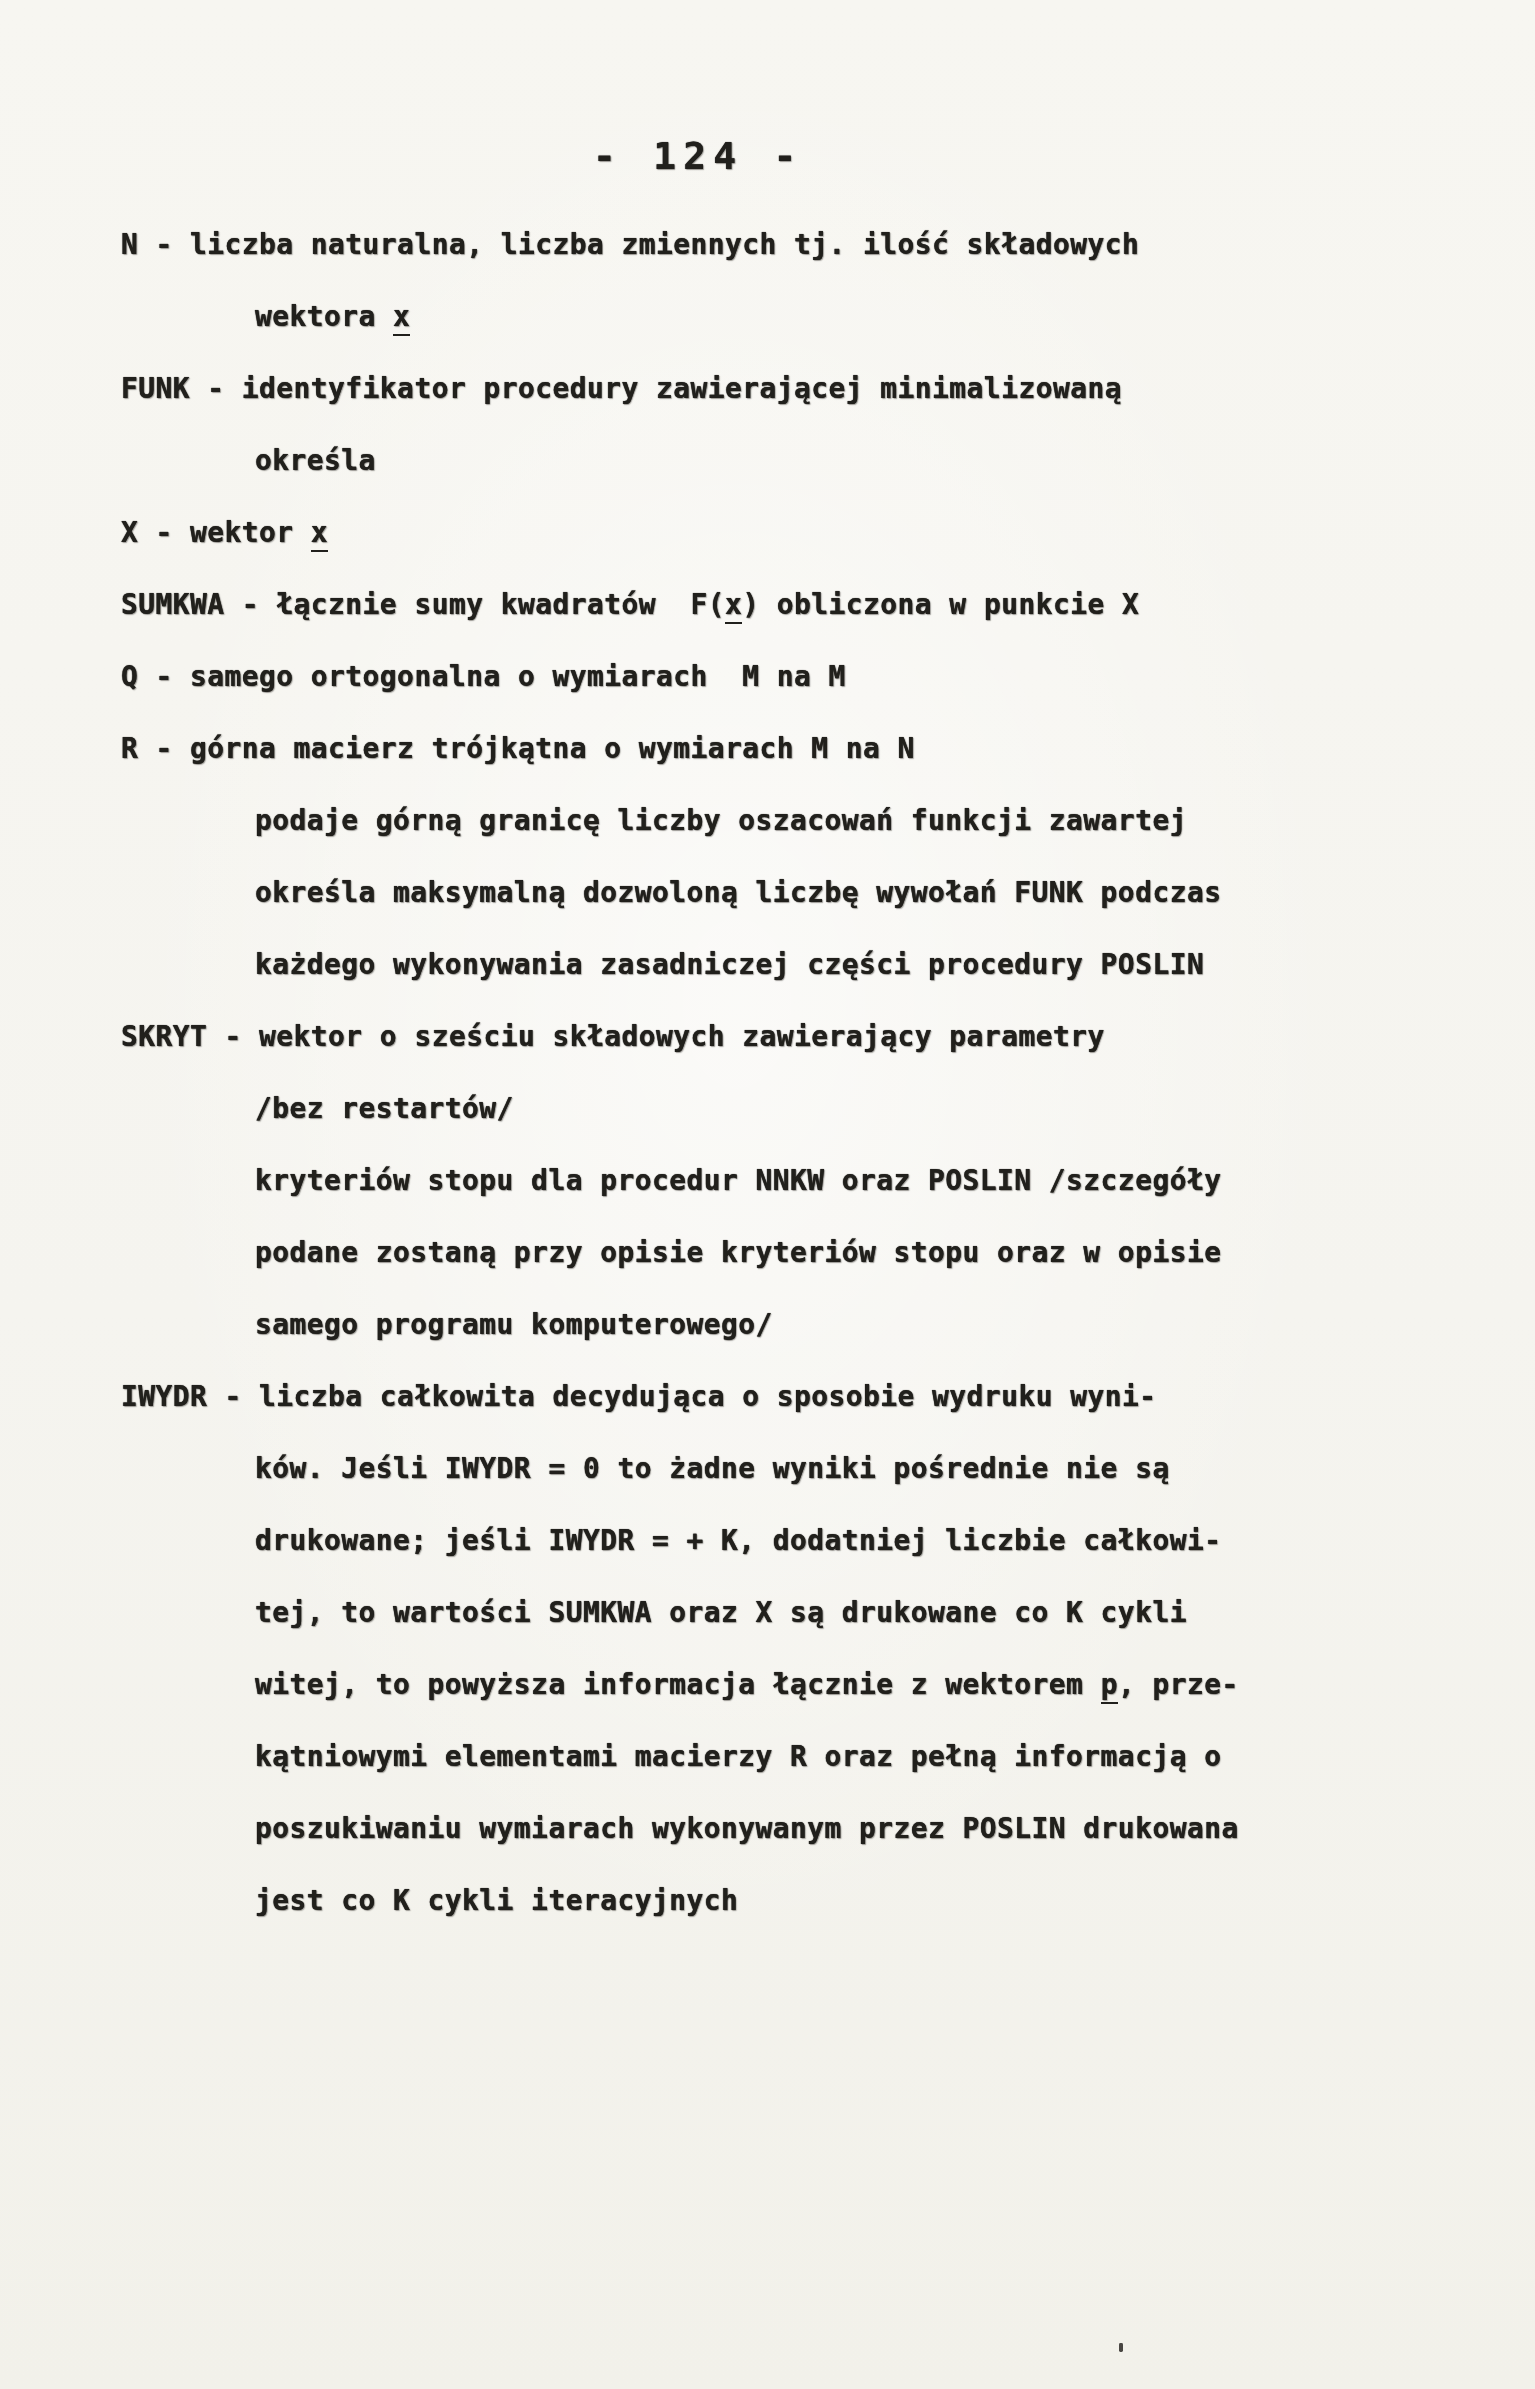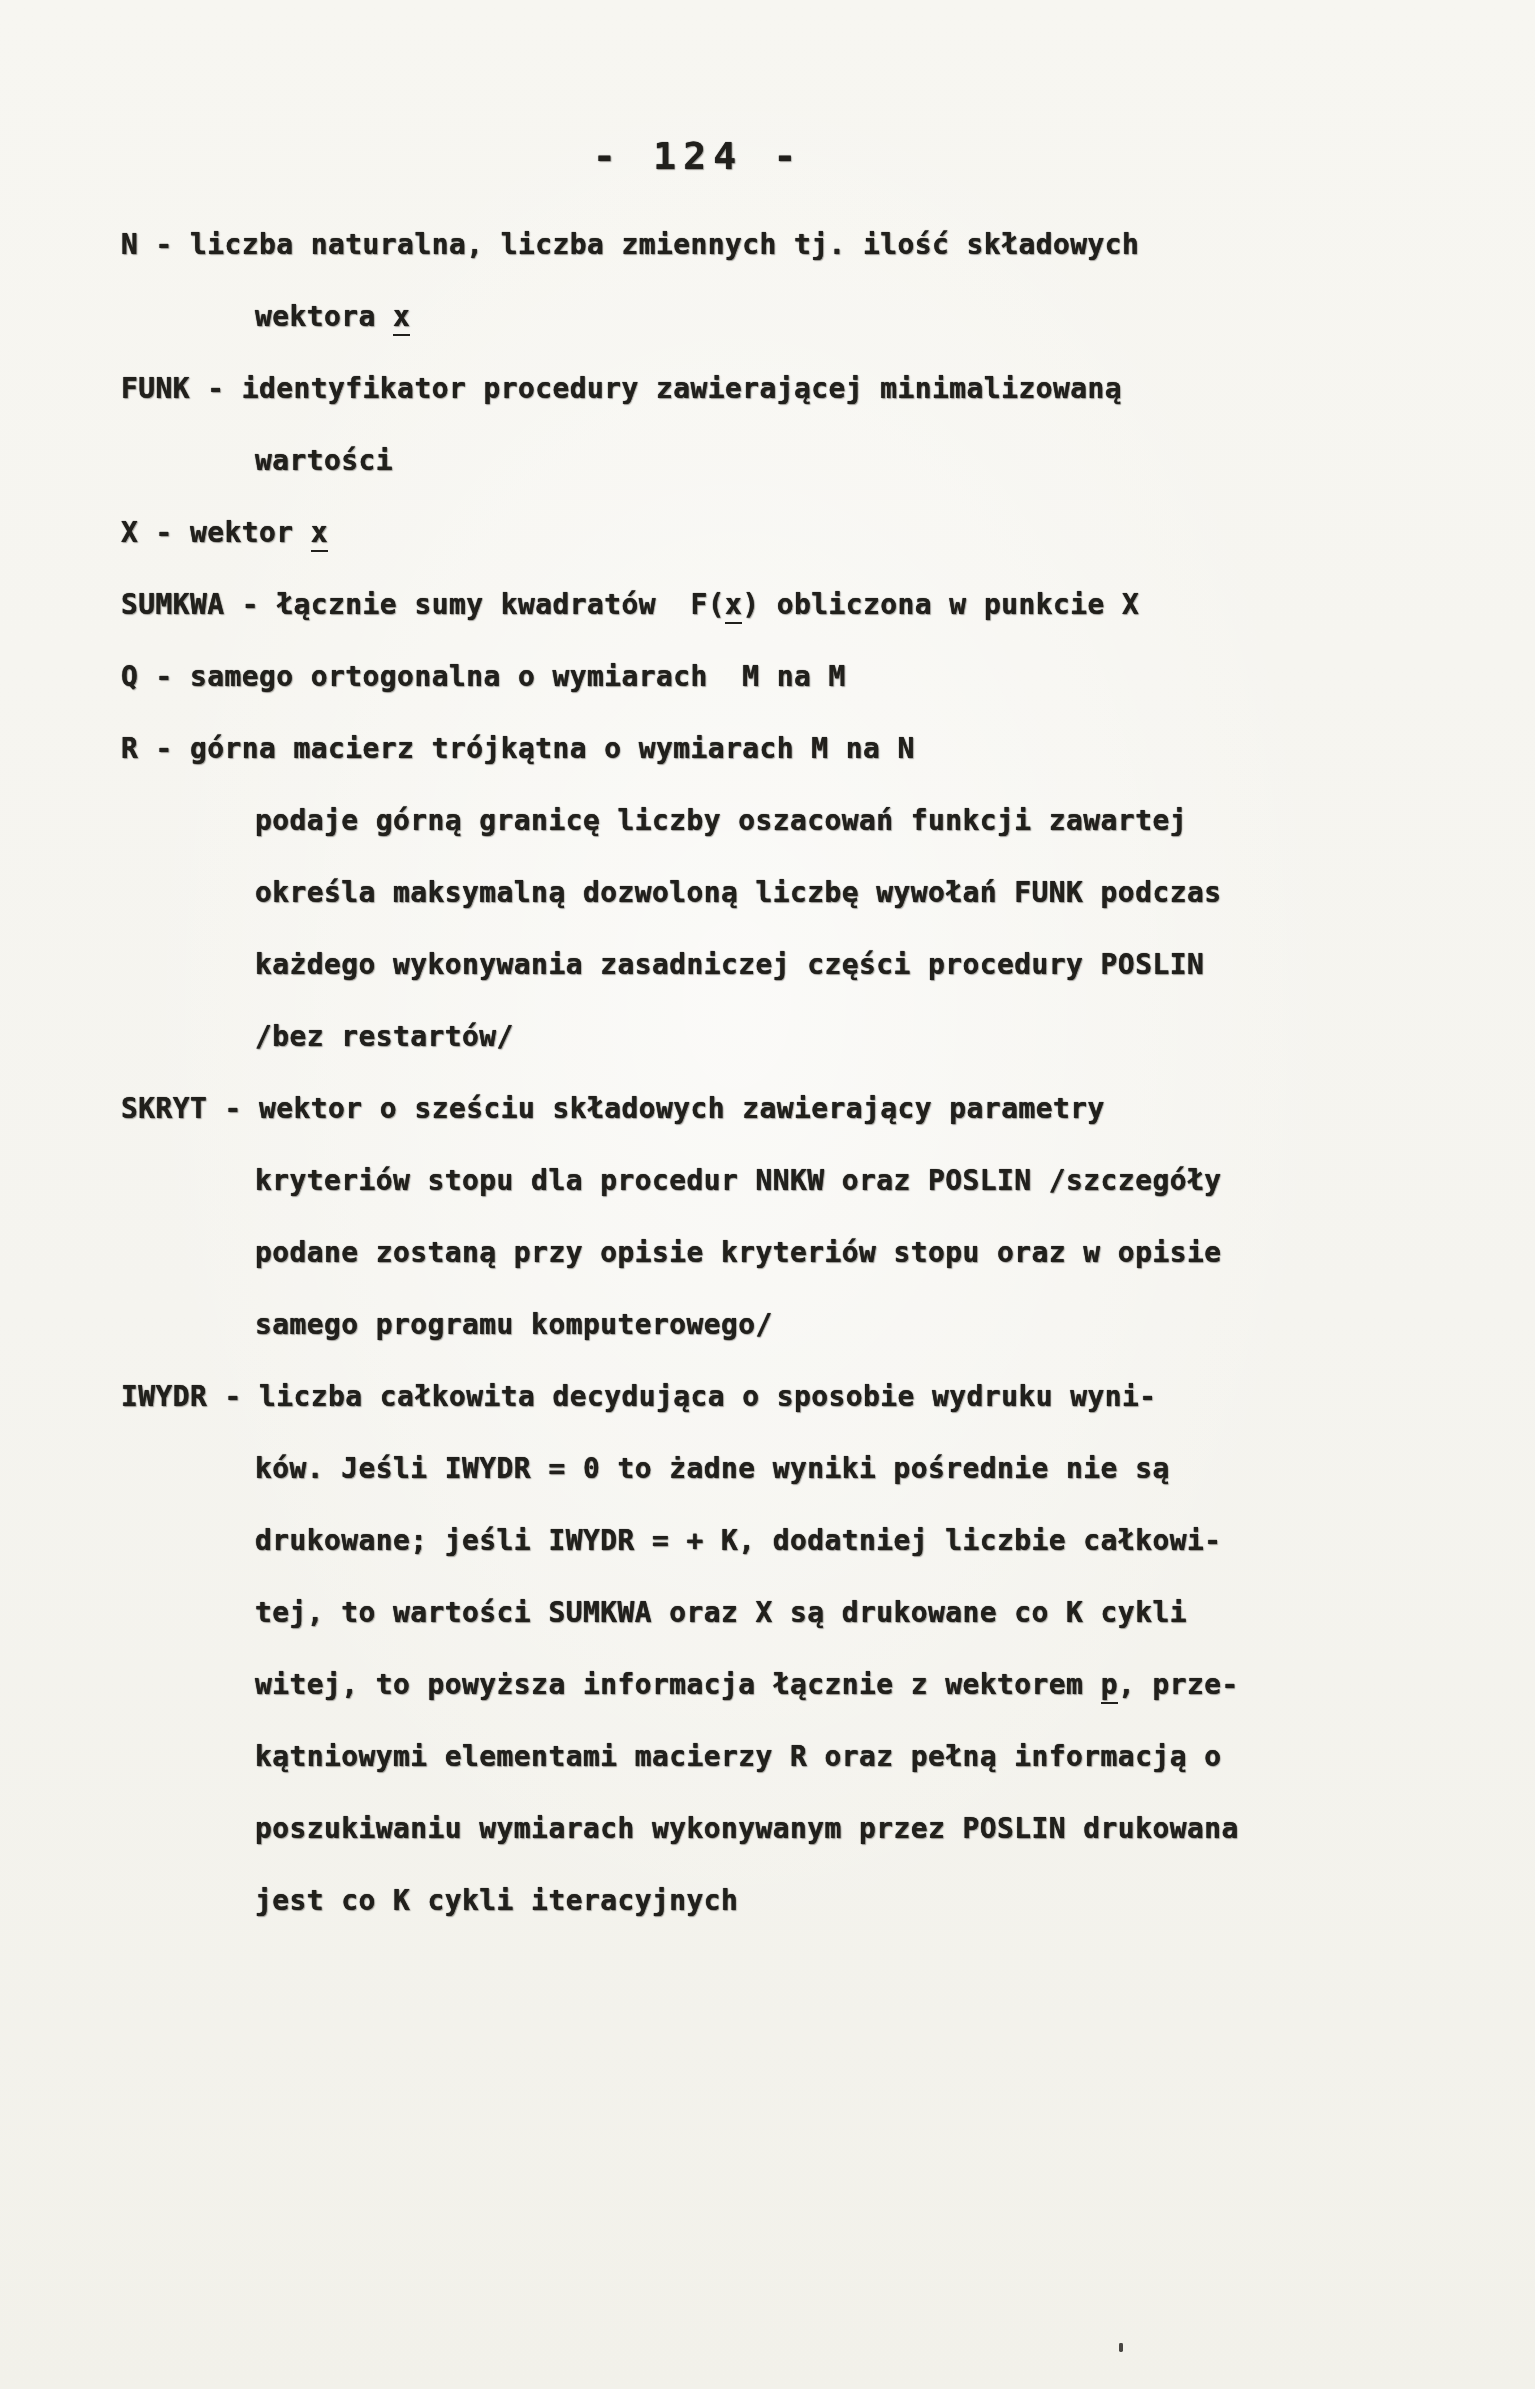--- a/index.html
+++ b/index.html
@@ -78,30 +78,30 @@
 </head>
 <body>
 
 <div class="page">
   <div class="page-number typewriter">- 124 -</div>
 
   <div class="text-block typewriter">
       <div class="line label"><span>N - liczba naturalna, liczba zmiennych tj. ilość składowych</span></div>
       <div class="line cont"><span>wektora </span><span class="underlined">x</span></div>
       <div class="line label"><span>FUNK - identyfikator procedury zawierającej minimalizowaną</span></div>
-      <div class="line cont"><span>wartości</span></div>
+      <div class="line cont"><span>określa</span></div>
       <div class="line label"><span>X - wektor </span><span class="underlined">x</span></div>
       <div class="line label"><span>SUMKWA - łącznie sumy kwadratów  F(</span><span class="underlined">x</span><span>) obliczona w punkcie X</span></div>
       <div class="line label"><span>Q - samego ortogonalna o wymiarach  M na M</span></div>
       <div class="line label"><span>R - górna macierz trójkątna o wymiarach M na N</span></div>
       <div class="line cont"><span>podaje górną granicę liczby oszacowań funkcji zawartej</span></div>
       <div class="line cont"><span>określa maksymalną dozwoloną liczbę wywołań FUNK podczas</span></div>
       <div class="line cont"><span>każdego wykonywania zasadniczej części procedury POSLIN</span></div>
+      <div class="line label"><span>SKRYT - wektor o sześciu składowych zawierający parametry</span></div>
       <div class="line cont"><span>/bez restartów/</span></div>
-      <div class="line label"><span>SKRYT - wektor o sześciu składowych zawierający parametry</span></div>
       <div class="line cont"><span>kryteriów stopu dla procedur NNKW oraz POSLIN /szczegóły</span></div>
       <div class="line cont"><span>podane zostaną przy opisie kryteriów stopu oraz w opisie</span></div>
       <div class="line cont"><span>samego programu komputerowego/</span></div>
       <div class="line label"><span>IWYDR - liczba całkowita decydująca o sposobie wydruku wyni-</span></div>
       <div class="line cont"><span>ków. Jeśli IWYDR = 0 to żadne wyniki pośrednie nie są</span></div>
       <div class="line cont"><span>drukowane; jeśli IWYDR = + K, dodatniej liczbie całkowi-</span></div>
       <div class="line cont"><span>tej, to wartości SUMKWA oraz X są drukowane co K cykli</span></div>
       <div class="line cont"><span>witej, to powyższa informacja łącznie z wektorem </span><span class="underlined">p</span><span>, prze-</span></div>
       <div class="line cont"><span>kątniowymi elementami macierzy R oraz pełną informacją o</span></div>
       <div class="line cont"><span>poszukiwaniu wymiarach wykonywanym przez POSLIN drukowana</span></div>

